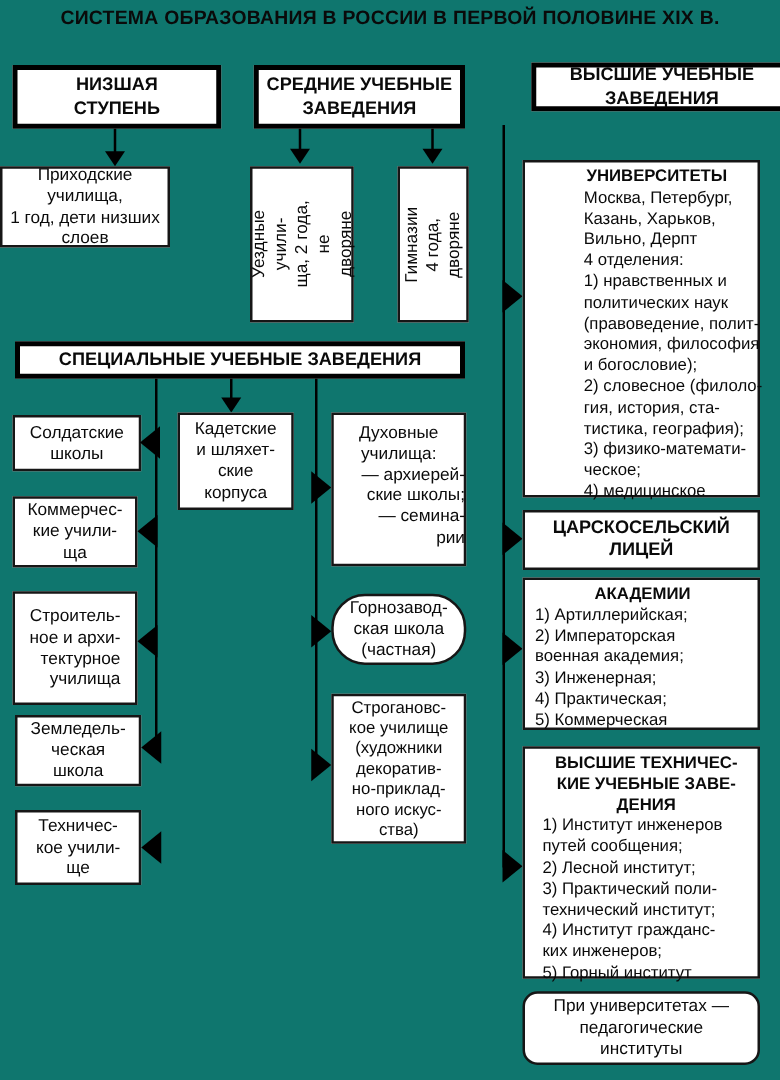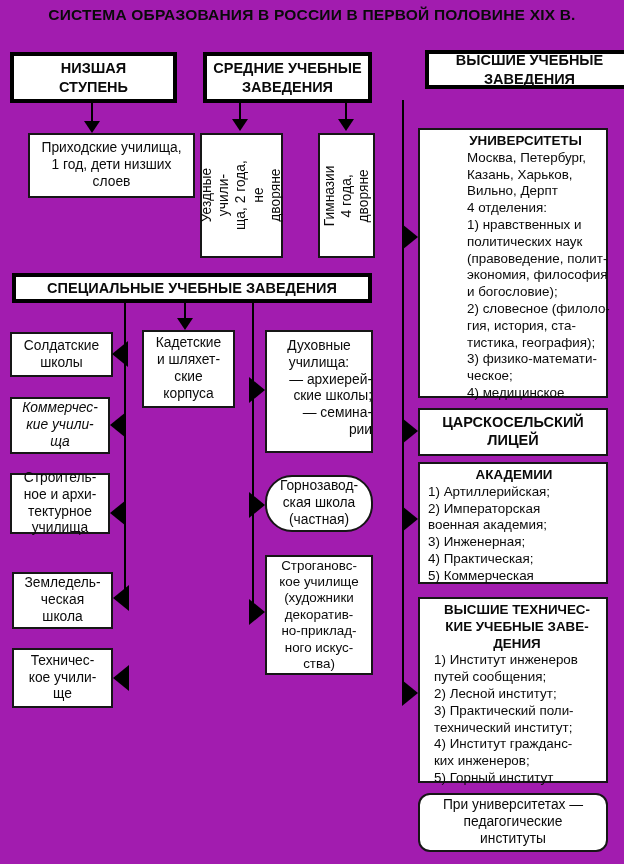--- a/index.html
+++ b/index.html
@@ -1,17 +1,17 @@
 <!DOCTYPE html>
 <html><head>
 <meta charset="utf-8">
 <style>
   html,body{margin:0;padding:0;background:#e8e8e8;}
   .page{
-    position:relative;width:624px;height:864px;background:#a21caf;
+    position:relative;width:624px;height:864px;background:#0f766e;
     font-family:"Liberation Sans","DejaVu Sans",sans-serif;color:#0a0a0a;
     overflow:hidden;margin:0 auto;
   }
   .abs{position:absolute;box-sizing:border-box;}
   .txt{white-space:pre-line;}
   .diagram-title{
     left:0;top:6;width:624px;top:6px;text-align:center;
     font-weight:bold;font-size:15.5px;letter-spacing:.2px;
   }
   .hdr{
@@ -42,21 +42,21 @@
 
   <div class="abs hdr txt" style="left:10px;top:52px;width:167px;height:51px;">НИЗШАЯ
 СТУПЕНЬ</div>
   <div class="abs hdr txt" style="left:203px;top:52px;width:169px;height:51px;">СРЕДНИЕ УЧЕБНЫЕ
 ЗАВЕДЕНИЯ</div>
   <div class="abs hdr txt" style="left:425px;top:50px;width:209px;height:39px;">ВЫСШИЕ УЧЕБНЫЕ
 ЗАВЕДЕНИЯ</div>
 
   <div class="abs vline" style="left:91px;top:103px;height:19px;"></div>
   <div class="abs arr-down" style="left:84px;top:121px;"></div>
-  <div class="abs box txt" style="left:28px;top:133px;width:167px;height:65px;">Приходские училища,
+  <div class="abs box txt" style="left:0;top:133px;width:136px;height:65px;">Приходские училища,
 1 год, дети низших
 слоев</div>
 
   <div class="abs vline" style="left:239px;top:103px;height:17px;"></div>
   <div class="abs arr-down" style="left:232px;top:119px;"></div>
   <div class="abs vline" style="left:345px;top:103px;height:17px;"></div>
   <div class="abs arr-down" style="left:338px;top:119px;"></div>
 
   <div class="abs box" style="left:200px;top:133px;width:83px;height:125px;">
     <div class="vert-text">Уездные учили-
@@ -72,26 +72,26 @@
 
   <div class="abs vline" style="left:124px;top:303px;height:296px;"></div>
   <div class="abs vline" style="left:184px;top:303px;height:16px;"></div>
   <div class="abs arr-down" style="left:177px;top:318px;"></div>
   <div class="abs vline" style="left:252px;top:303px;height:310px;"></div>
 
   <div class="abs box txt" style="left:10px;top:332px;width:103px;height:45px;">Солдатские
 школы</div>
   <div class="abs arr-left" style="left:112px;top:341px;"></div>
 
-  <div class="abs box txt" style="left:10px;top:397px;width:100px;height:57px;font-style:italic;">Коммерчес-
+  <div class="abs box txt" style="left:10px;top:397px;width:100px;height:57px;">Коммерчес-
 кие учили-
 ща</div>
   <div class="abs arr-left" style="left:110px;top:412px;"></div>
 
-  <div class="abs box txt" style="left:10px;top:473px;width:100px;height:61px;">Строитель-
+  <div class="abs box txt" style="left:10px;top:473px;width:100px;height:91px;text-align:right;">Строитель-
 ное и архи-
 тектурное
 училища</div>
   <div class="abs arr-left" style="left:110px;top:500px;"></div>
 
   <div class="abs box txt" style="left:12px;top:572px;width:101px;height:57px;">Земледель-
 ческая
 школа</div>
   <div class="abs arr-left" style="left:113px;top:585px;"></div>
 

